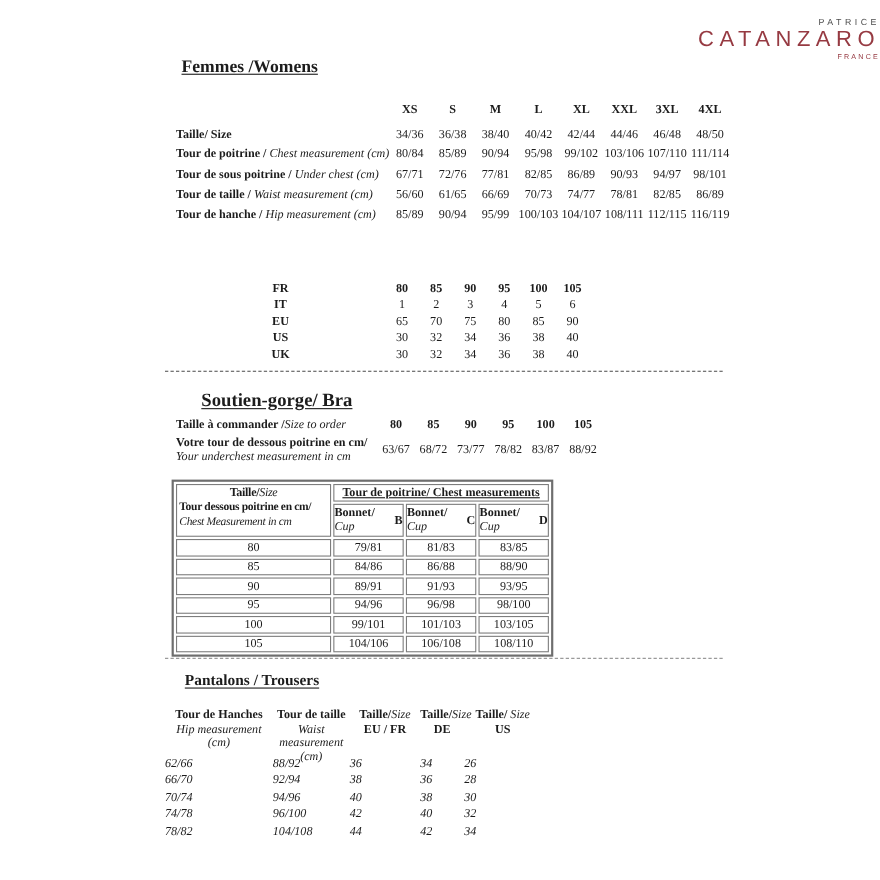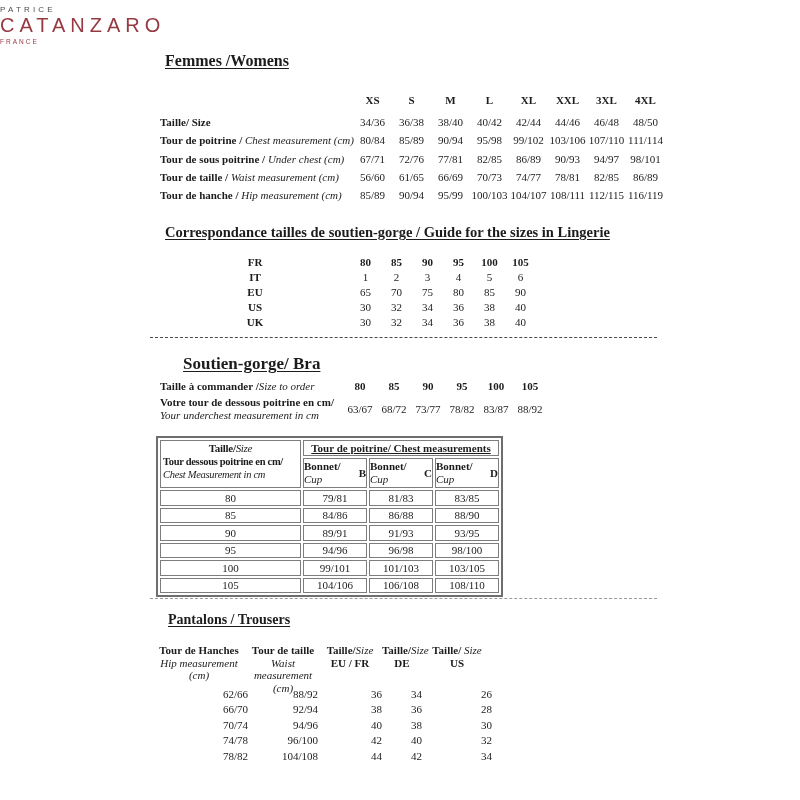--- a/index.html
+++ b/index.html
@@ -7,21 +7,21 @@
   .page {
     position:relative; width:800px; height:800px; margin:0 auto;
     background:#fff; overflow:hidden;
     font-family:"Liberation Serif","DejaVu Serif",serif;
     color:var(--text,#1c1c1c);
   }
   .b { font-weight:bold; }
   .i { font-style:italic; }
 
   
-  .logo { position:absolute; top:5px; left:0; width:100%; text-align:left;
+  .logo { position:absolute; top:16px; left:0; width:100%; text-align:right;
           font-family:"Liberation Sans","DejaVu Sans",sans-serif; }
   .logo-top  { font-size:8px;  letter-spacing:3.2px; color:#4d4d4d; }
   .logo-name { font-size:20px; letter-spacing:5px;   color:var(--brand,#963a42); margin-top:0; }
   .logo-sub  { font-size:6.5px; letter-spacing:2px;  color:var(--brand,#963a42); margin-top:1px; }
 
   
   .sec-h { position:absolute; font-weight:bold; text-decoration:underline;
            text-underline-offset:2px; white-space:nowrap; }
   .h-women    { left:165px; top:52px;  font-size:16px; }
   .h-lingerie { left:165px; top:224px; font-size:14.5px; }
@@ -73,21 +73,21 @@
   .ct-cup .ct-letter { font-weight:bold; }
   .ct-row { display:contents; }
   .ct-cell { display:flex; align-items:center; justify-content:center; }
 
   
   .t-headers { position:absolute; left:150px; top:644px; display:grid;
                grid-template-columns:98px 70px 64px 40px 70px;
                font-size:11px; line-height:12.5px; text-align:center; align-items:start; }
   .t-rows { position:absolute; left:150px; top:686px; }
   .t-row  { display:grid; grid-template-columns:98px 70px 64px 40px 70px;
-            height:15.5px; align-items:center; text-align:right; font-size:11px; }
+            height:15.5px; align-items:center; text-align:left; font-size:11px;font-style:italic; }
 </style>
 </head>
 <body>
 
 <div class="page">
 
   <header class="logo">
     <div class="logo-top">PATRICE</div>
     <div class="logo-name">CATANZARO</div>
     <div class="logo-sub">FRANCE</div>
@@ -167,21 +167,20 @@
           <span>95/99</span>
           <span>100/103</span>
           <span>104/107</span>
           <span>108/111</span>
           <span>112/115</span>
           <span>116/119</span>
         </div>
     </div>
   </div>
 
-  <h2 class="sec-h h-lingerie">Correspondance tailles de soutien-gorge / Guide for the sizes in Lingerie</h2>
 
   <div class="l-rows">
     <div class="l-row bold-vals">
       <div class="l-label">FR</div>
       <div class="l-vals">
           <span>80</span>
           <span>85</span>
           <span>90</span>
           <span>95</span>
           <span>100</span>

